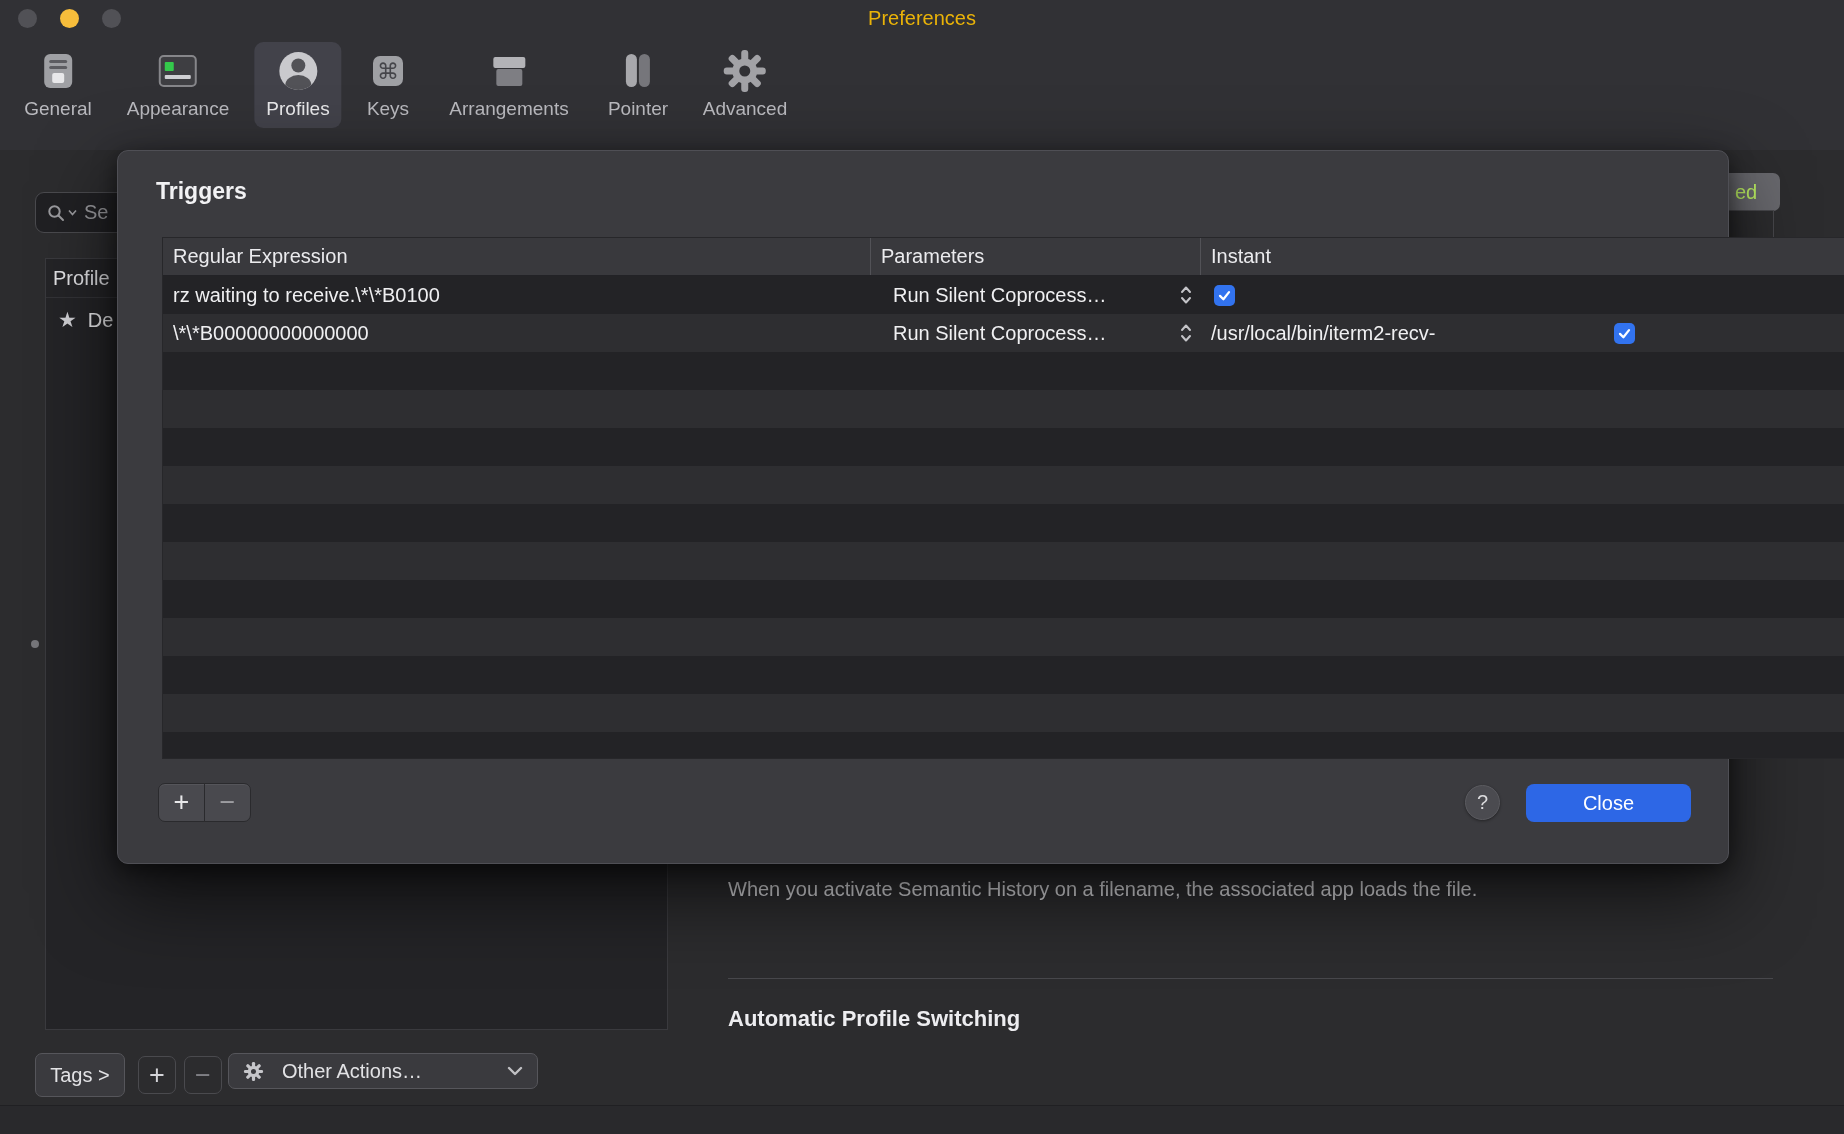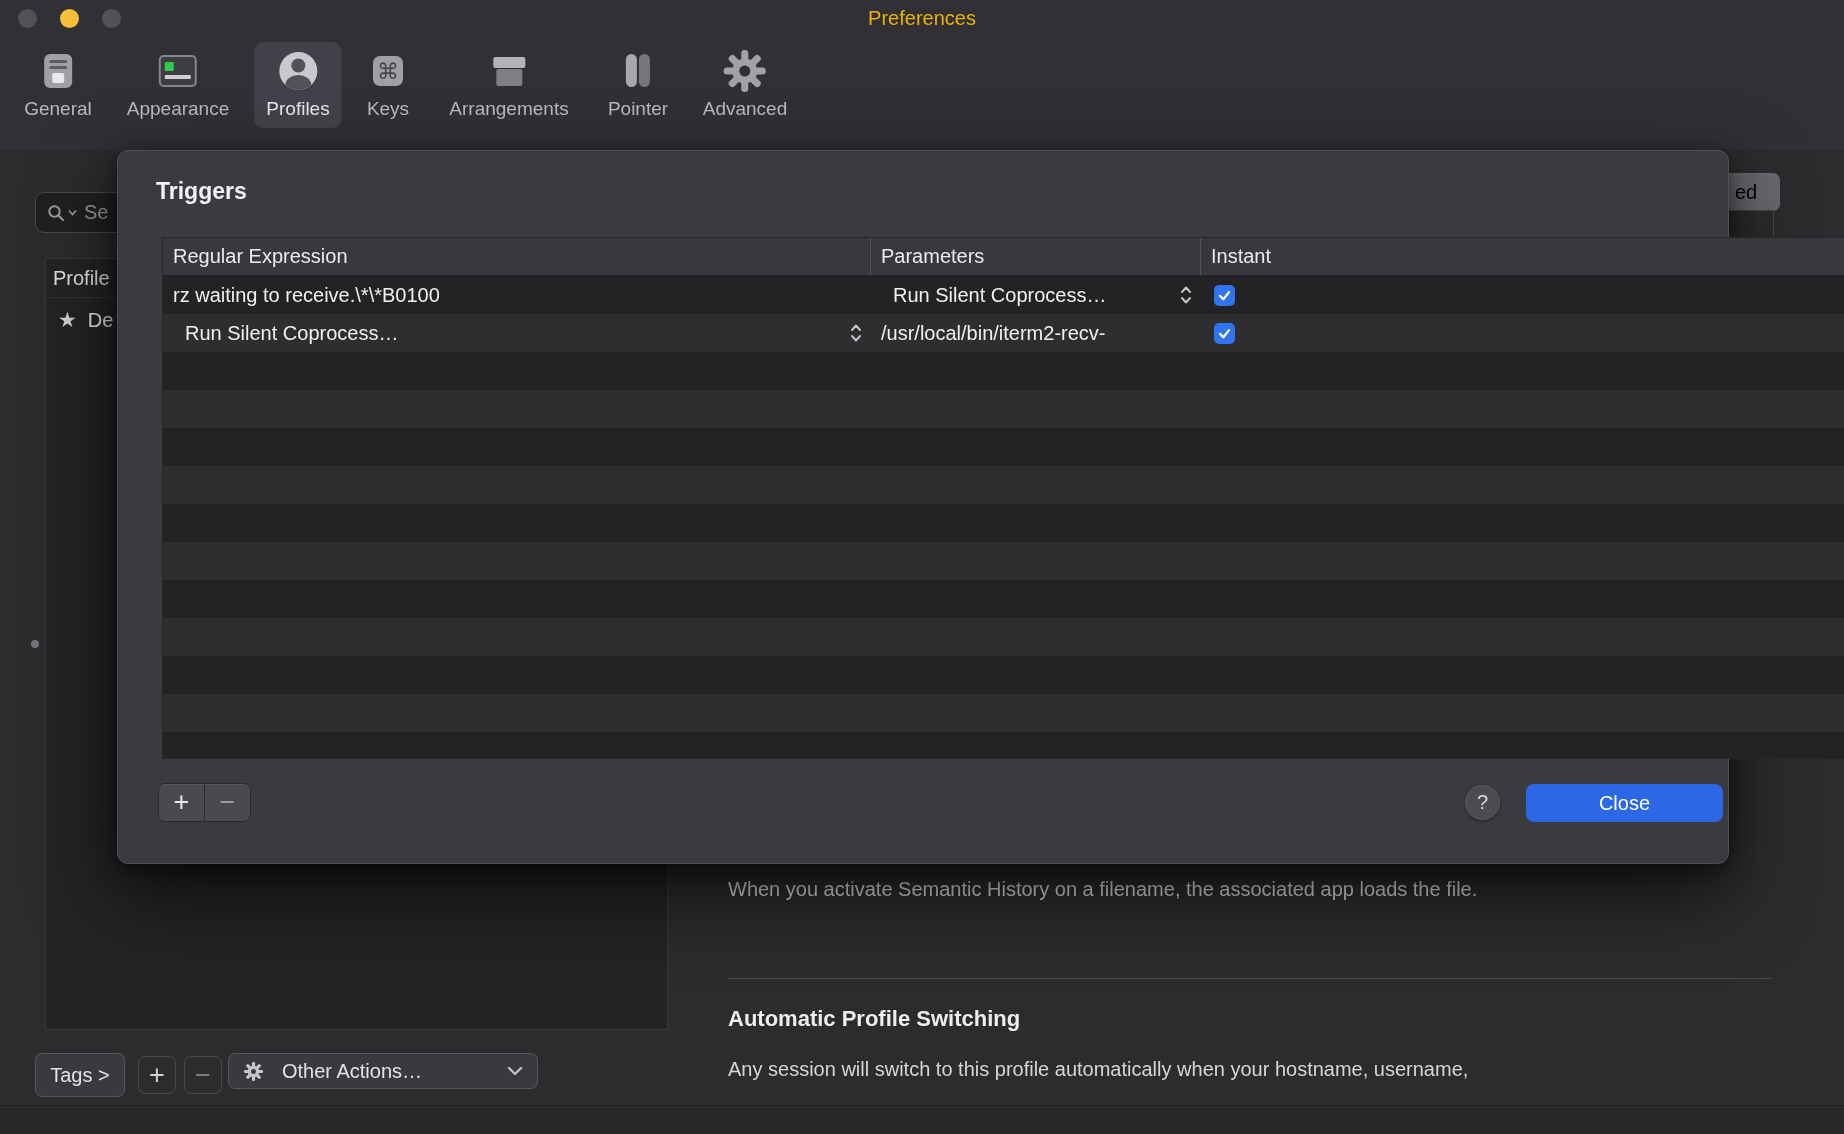--- a/index.html
+++ b/index.html
@@ -56,21 +56,21 @@
 
   
   .sem-note{position:absolute;left:728px;top:878px;font-size:20px;color:#d6d6d9;white-space:nowrap;}
   .hr-main{position:absolute;left:728px;top:978px;width:1045px;height:1px;background:#48484c;}
   .aps-title{position:absolute;left:728px;top:1006px;font-size:22px;font-weight:bold;color:#ededf0;}
   .aps-body{position:absolute;left:728px;top:1058px;font-size:20px;color:#d6d6d9;white-space:nowrap;}
   .vline-box{position:absolute;left:1773px;top:210px;width:1px;height:470px;background:#48484c;}
   .hline-box-top{position:absolute;left:1729px;top:210px;width:45px;height:1px;background:#48484c;}
   .hline-box-bottom{position:absolute;left:1729px;top:680px;width:45px;height:1px;background:#48484c;}
   .tab-fragment{position:absolute;left:1712px;top:173px;width:68px;height:38px;background:#68686d;
-                border-radius:7px;color:#000000;font-size:20px;display:flex;align-items:center;justify-content:center;}
+                border-radius:7px;color:#bef264;font-size:20px;display:flex;align-items:center;justify-content:center;}
   .text-fragment-n{position:absolute;left:1731px;top:527px;font-size:20px;color:#d6d6d9;}
   .bottom-strip{position:absolute;left:0;top:1105px;width:100%;height:29px;background:#29292c;
                 border-top:1px solid #202023;}
 
   
   .modal{position:absolute;left:117px;top:150px;width:1612px;height:714px;background:#3b3b3f;
          border:1px solid #4f4f55;border-radius:11px;z-index:30;
          box-shadow:0 30px 80px rgba(0,0,0,.65),0 6px 22px rgba(0,0,0,.5);}
   .modal-title{position:absolute;left:38px;top:27px;font-size:23px;font-weight:bold;color:#f2f2f4;}
   .ttable{position:absolute;left:44px;top:86px;width:1692px;height:522px;border:1px solid #27272a;
@@ -94,21 +94,21 @@
   .seg{position:absolute;left:40px;top:632px;display:flex;}
   .seg button{width:47px;height:39px;background:#49494e;border:1px solid #2a2a2d;color:#e8e8ea;
               font-size:27px;line-height:1;padding:0;font-family:inherit;
               box-shadow:inset 0 1px 0 rgba(255,255,255,.07);}
   .seg button:first-child{border-radius:7px 0 0 7px;}
   .seg button:last-child{border-radius:0 7px 7px 0;margin-left:-1px;color:#9c9ca0;}
   .help-btn{position:absolute;left:1347px;top:634px;width:35px;height:35px;border-radius:50%;
             background:#4b4b50;border:1px solid #5b5b60;color:#dcdcde;font-size:20px;
             display:flex;align-items:center;justify-content:center;font-family:inherit;
             box-shadow:0 1px 3px rgba(0,0,0,.4);padding:0;}
-  .close-btn{position:absolute;left:1408px;top:633px;width:197px;height:38px;border-radius:8px;
+  .close-btn{position:absolute;left:1408px;top:633px;width:165px;height:38px;border-radius:8px;
              background:#2d67e6;border:none;color:#ffffff;font-size:20px;font-weight:500;
              display:flex;align-items:center;justify-content:center;font-family:inherit;padding:0;}
 </style>
 </head>
 <body>
 
 <div class="screen">
 
   <div class="chrome"></div>
   <div class="titlebar">
@@ -251,21 +251,20 @@
   </div>
 
   <div class="tab-fragment">ed</div>
   <div class="vline-box"></div>
   <div class="hline-box-top"></div>
   <div class="hline-box-bottom"></div>
   <div class="text-fragment-n">n</div>
   <div class="sem-note">When you activate Semantic History on a filename, the associated app loads the file.</div>
   <div class="hr-main"></div>
   <div class="aps-title">Automatic Profile Switching</div>
-  <div class="aps-body">Any session will switch to this profile automatically when your hostname, username,</div>
   <div class="bottom-strip"></div>
 
   <div class="modal">
     <div class="modal-title">Triggers</div>
 
     <div class="ttable">
       <div class="thead">
         <div class="th">Regular Expression</div>
         <div class="th">Parameters</div>
         <div class="th">Instant</div>
@@ -284,20 +283,21 @@
             </div>
             <div class="tcell instant">
               <div class="cb">
                 <svg width="15" height="15" viewBox="0 0 20 20">
                   <polyline points="4,10.5 8.5,15 16,5.5" fill="none" stroke="#ffffff" stroke-width="3" stroke-linecap="round" stroke-linejoin="round"></polyline>
                 </svg>
               </div>
             </div>
           </div>
           <div class="trow even">
+            <div class="tcell">\*\*B00000000000000</div>
             <div class="tcell action">
               <span>Run Silent Coprocess…</span>
               <span class="stepper">
                 <svg width="14" height="22" viewBox="0 0 14 22">
                   <path d="M3 8 L7 3.5 L11 8" fill="none" stroke="#c4c4c8" stroke-width="2" stroke-linecap="round" stroke-linejoin="round"></path>
                   <path d="M3 14 L7 18.5 L11 14" fill="none" stroke="#c4c4c8" stroke-width="2" stroke-linecap="round" stroke-linejoin="round"></path>
                 </svg>
               </span>
             </div>
             <div class="tcell">/usr/local/bin/iterm2-recv-</div>

